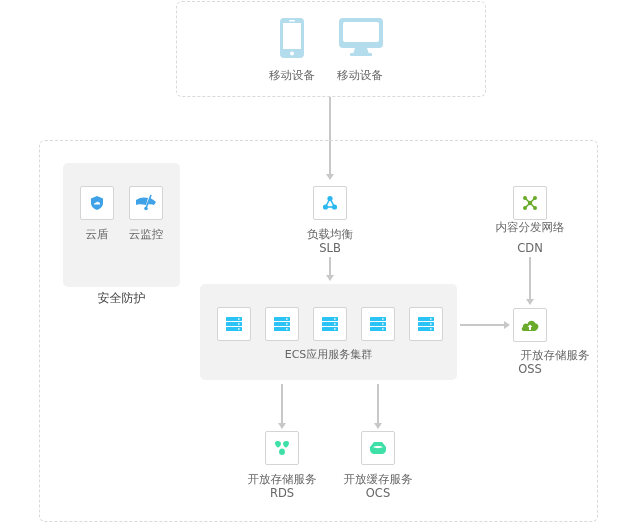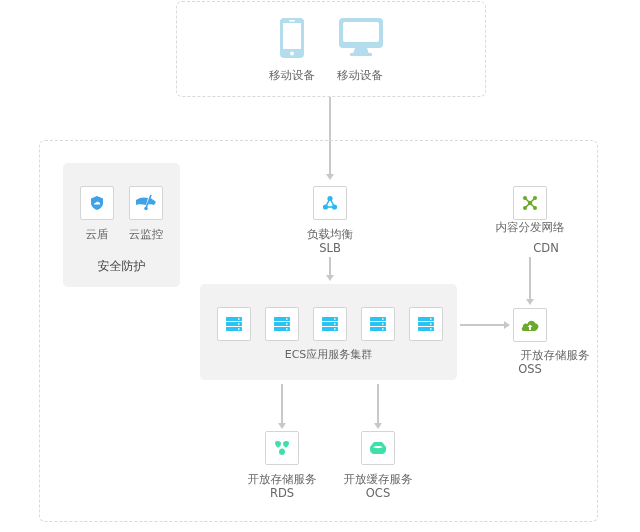--- a/index.html
+++ b/index.html
@@ -4,21 +4,21 @@
   <style>
     html, body { margin: 0; padding: 0; background: #ffffff; }
     body { width: 640px; height: 532px; position: relative; overflow: hidden;
            font-family: "DejaVu Sans", "Liberation Sans", sans-serif; color: #666; }
     .abs { position: absolute; }
     .dashed { border: 1px dashed #d9d9d9; border-radius: 6px; box-sizing: border-box; }
     .panel { background: #f2f2f2; border-radius: 5px; }
     .node { width: 34px; height: 34px; border: 1px solid #d4d4d4; background: #fff;
             box-sizing: border-box; border-radius: 2px; display: flex; align-items: center; justify-content: center; }
     .lbl { font-size: 11.5px; color: #666; text-align: center; line-height: 14px; white-space: nowrap; }
-    .lbl-dark { font-size: 12px; color: #444; text-align: center; white-space: nowrap; }
+    .lbl-dark { font-size: 12px; color: #444; text-align: center; white-space: nowrap; margin-top: 32px; }
     .vline { width: 2px; background: #c8c8c8; }
     .hline { height: 2px; background: #c8c8c8; }
     .arrow-down { width: 0; height: 0; border-left: 4px solid transparent; border-right: 4px solid transparent; border-top: 6px solid #c8c8c8; }
     .arrow-right { width: 0; height: 0; border-top: 4px solid transparent; border-bottom: 4px solid transparent; border-left: 6px solid #c8c8c8; }
   </style>
 </head>
 <body>
 
 <div class="abs dashed" style="left:176px;top:1px;width:310px;height:96px;"></div>
 
@@ -88,21 +88,21 @@
     <line x1="3" y1="3" x2="13" y2="13" stroke="#6aaa2a" stroke-width="1.6"></line>
     <line x1="13" y1="3" x2="3" y2="13" stroke="#6aaa2a" stroke-width="1.6"></line>
     <circle cx="8" cy="8" r="2.2" fill="#6aaa2a"></circle>
     <circle cx="3" cy="3" r="2" fill="#6aaa2a"></circle>
     <circle cx="13" cy="3" r="2" fill="#6aaa2a"></circle>
     <circle cx="3" cy="13" r="2" fill="#6aaa2a"></circle>
     <circle cx="13" cy="13" r="2" fill="#6aaa2a"></circle>
   </svg>
 </div>
 <div class="abs lbl" style="left:490px;top:220px;width:80px;">内容分发网络</div>
-<div class="abs lbl" style="left:506px;top:241px;width:80px;">CDN</div>
+<div class="abs lbl" style="left:490px;top:241px;width:80px;">CDN</div>
 
 <div class="abs vline" style="left:529px;top:257px;height:42px;"></div>
 <div class="abs arrow-down" style="left:526px;top:299px;"></div>
 
 <div class="abs panel" style="left:200px;top:284px;width:257px;height:96px;"></div>
 
 <div class="abs node" style="left:217px;top:307px;">
   <svg width="16" height="14" viewBox="0 0 16 14">
     <rect x="0" y="0" width="16" height="4" rx="0.6" fill="#2bc2f5"></rect>
       <rect x="12" y="1.3" width="1.6" height="1.4" fill="#fff"></rect>

